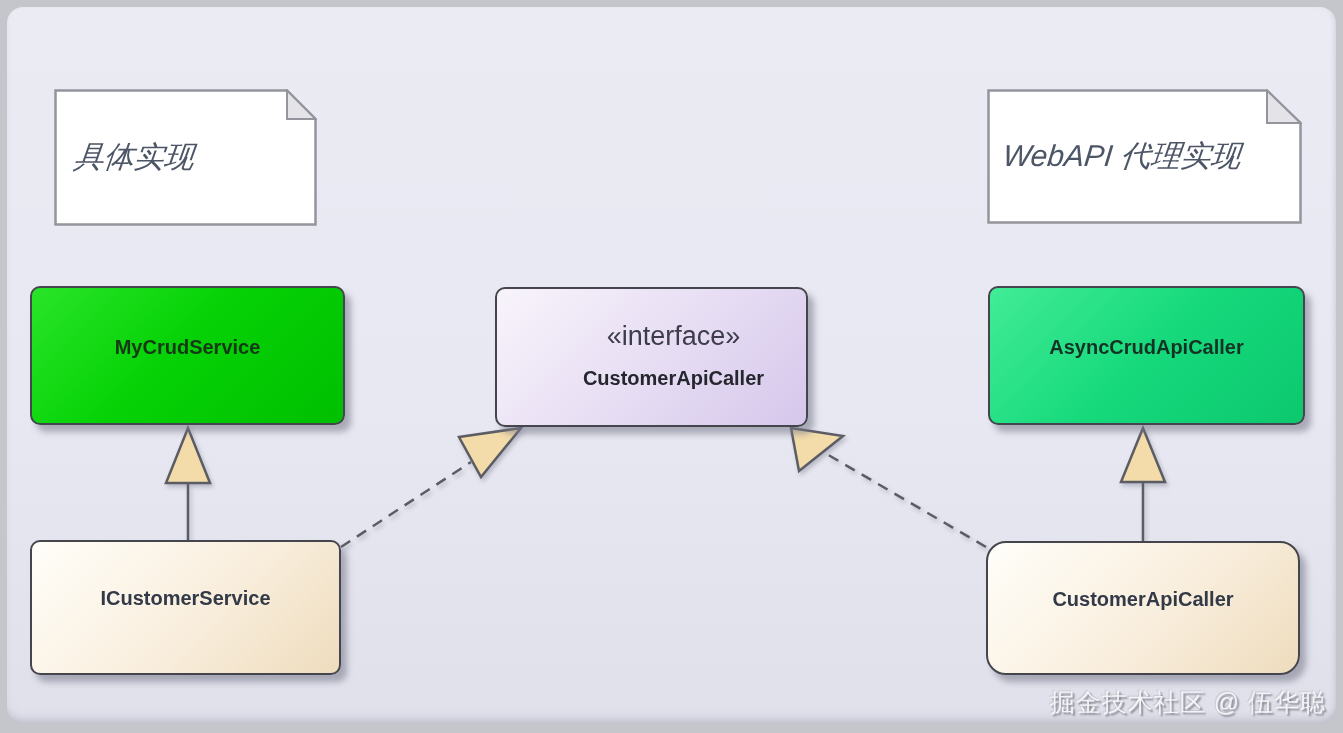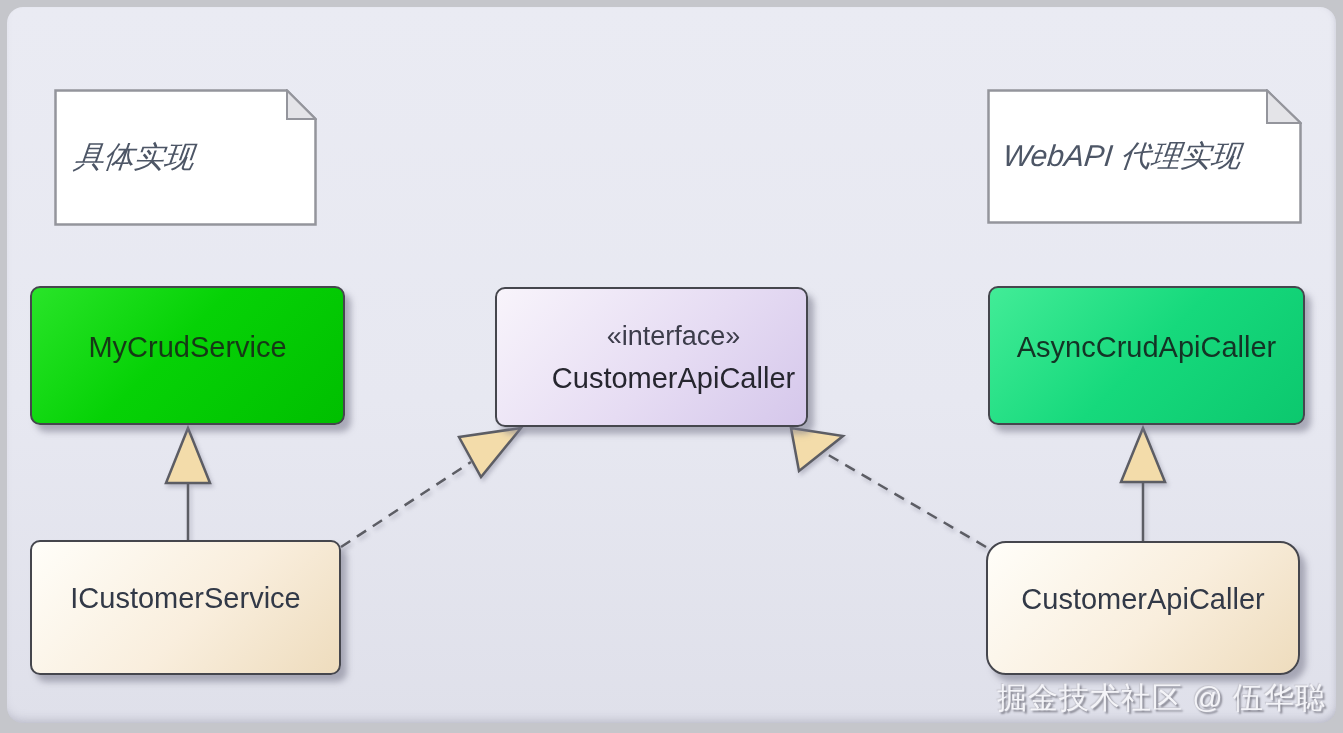--- a/index.html
+++ b/index.html
@@ -33,42 +33,42 @@
 
   
   .uml-class{
     position:absolute;
     border:2px solid #45464d;border-radius:10px;
     box-shadow:6px 7px 6px rgba(118,118,136,.55);
     box-sizing:border-box;
     display:flex;flex-direction:column;align-items:center;
   }
   .uml-class .cls-name{
-    font-weight:normal;font-size:29px;line-height:36px;
+    font-weight:bold;font-size:20px;line-height:36px;
     white-space:nowrap;
   }
   .cls-green{background:linear-gradient(135deg,#29e429 0%,#06d206 45%,#00bf00 100%);}
   .cls-green .cls-name{color:#163816;margin-top:41px;}
   .cls-spring{background:linear-gradient(135deg,#42ec97 0%,#16d97c 50%,#0cc86e 100%);}
   .cls-spring .cls-name{color:#143325;margin-top:41px;text-align:right;}
   .cls-tan{background:linear-gradient(135deg,#fffef9 0%,#f9eedd 55%,#eedcbd 100%);}
   .cls-tan .cls-name{color:#323947;margin-top:38px;}
   .cls-interface{
     background:linear-gradient(135deg,#f8f4fb 0%,#e6dcf3 55%,#d5c7eb 100%);
     justify-content:center;
   }
   .cls-interface .stereotype{
     font-size:27px;color:#3c3c4a;line-height:42px;font-weight:normal;
   }
   .cls-interface .cls-name{color:#26262f;line-height:42px;}
 
   
   .watermark{
     position:absolute;right:17px;bottom:14px;
-    font-size:30px;letter-spacing:1px;
+    font-size:25px;letter-spacing:1px;
     color:#f4f4f8;
     text-shadow:2px 2px 2px #84848f, -1px -1px 1px #c7c7d0;
     white-space:nowrap;
   }
 </style>
 </head>
 <body>
 
 <div class="frame">
   <div class="canvas">

